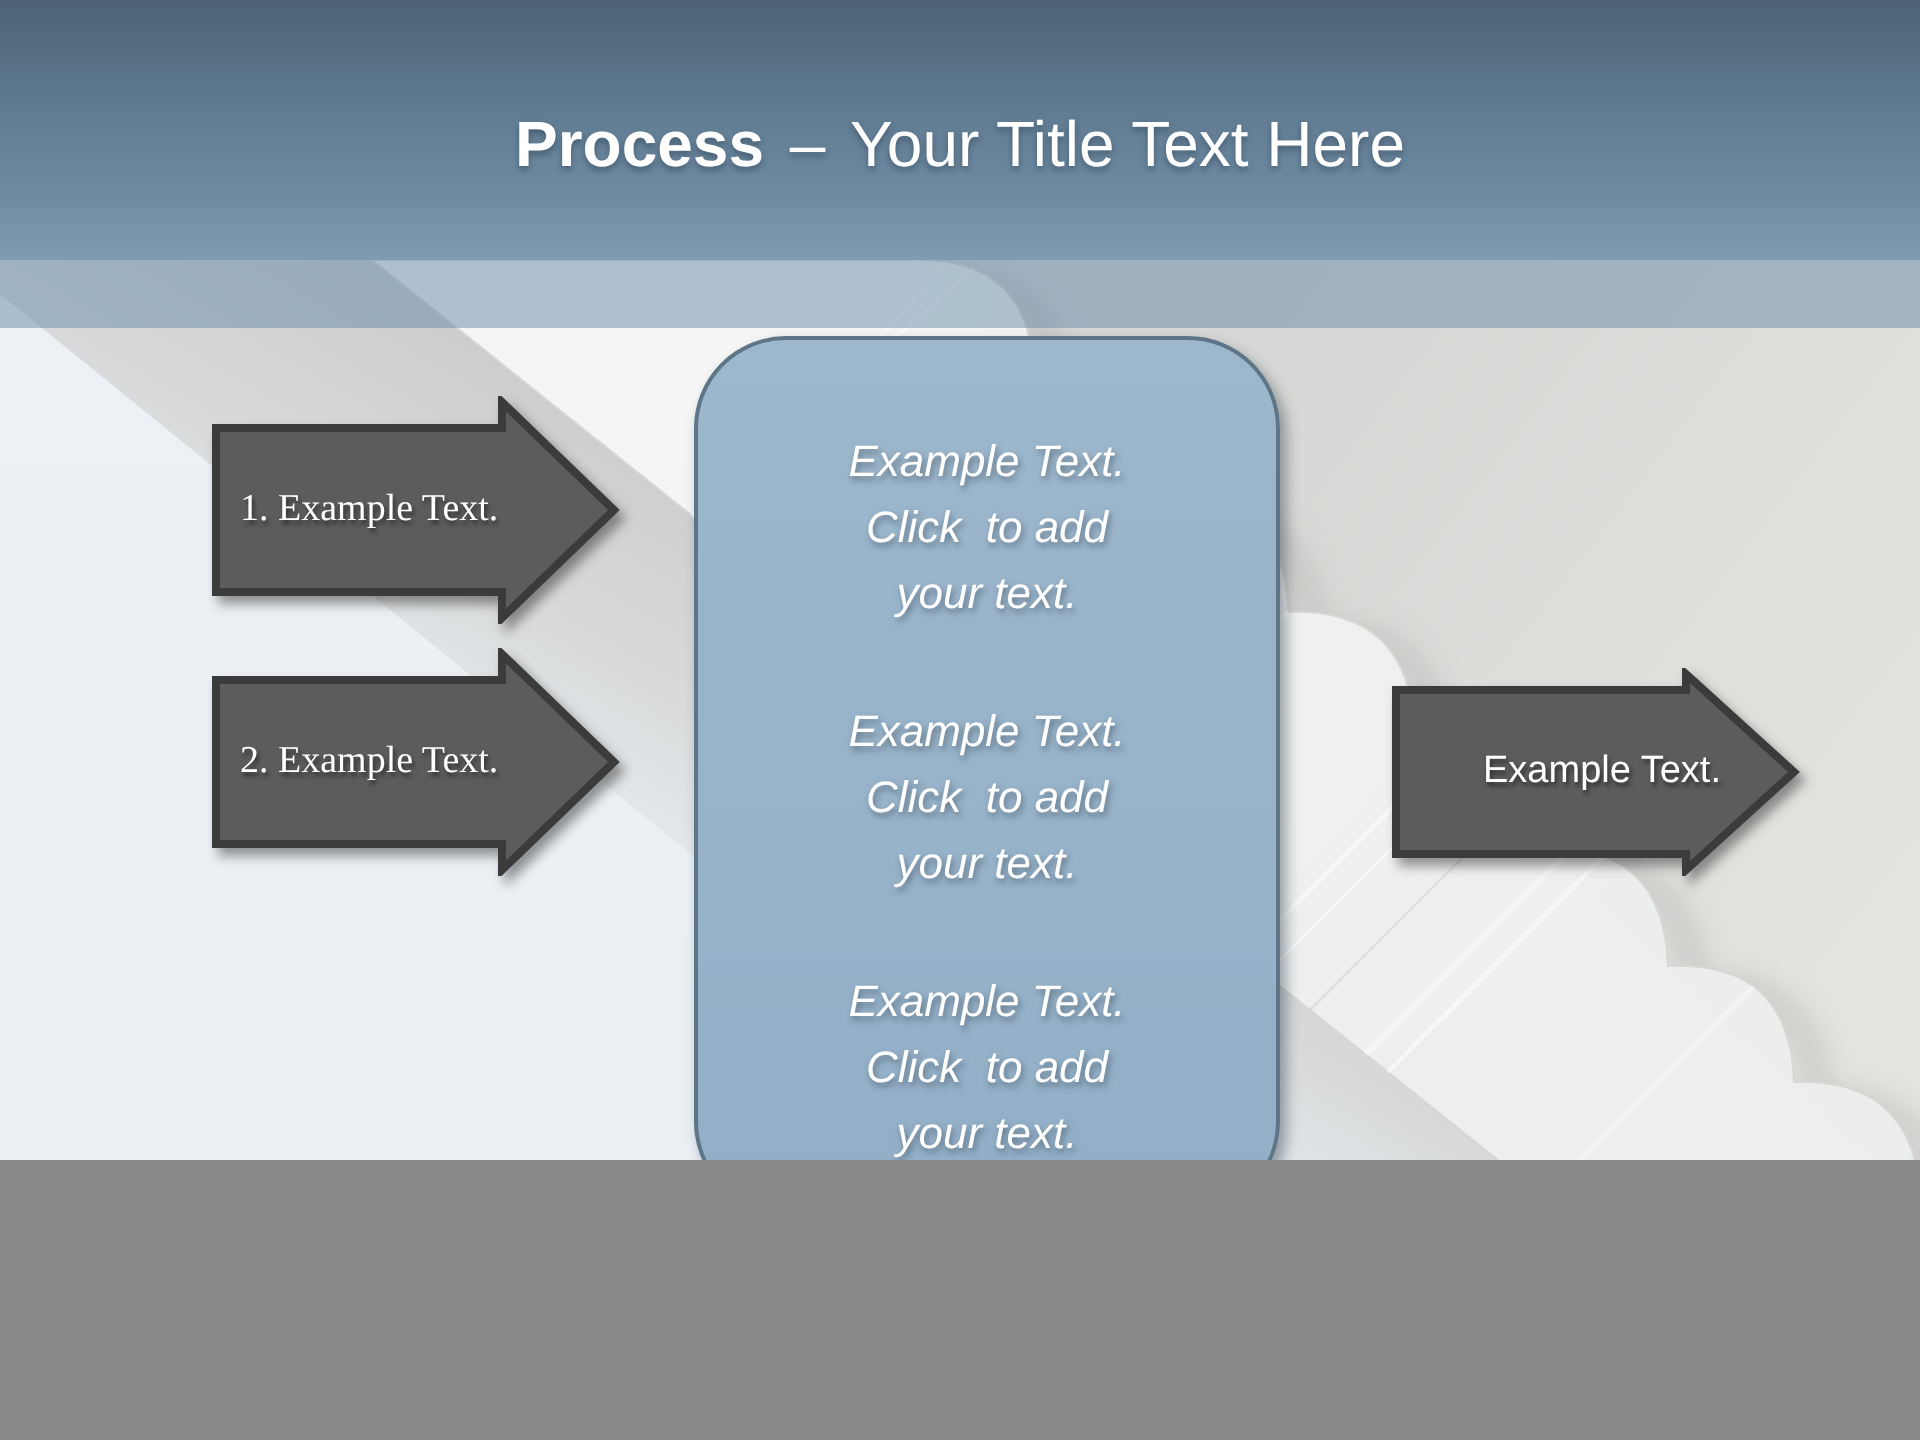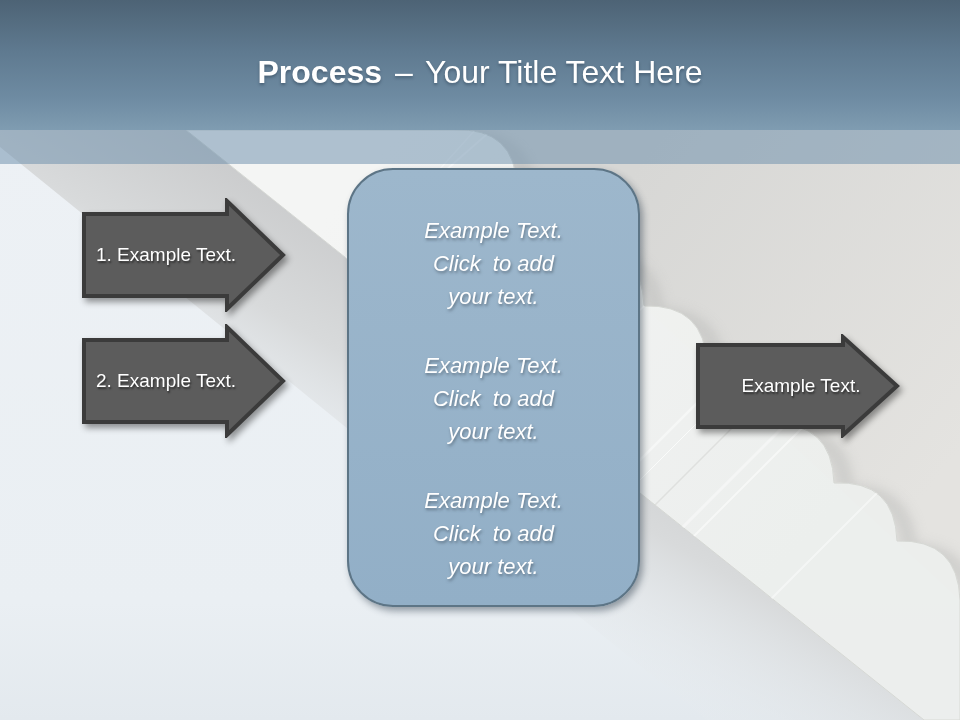--- a/index.html
+++ b/index.html
@@ -1,17 +1,17 @@
 <!DOCTYPE html>
 <html><head>
 <meta charset="utf-8">
 <style>
   html,body{margin:0;padding:0;background:#888;}
   .slide{
-    position:relative;width:960px;height:720px;overflow:hidden;
+    position:relative;width:960px;height:580px;overflow:hidden;
     font-family:"Liberation Sans",sans-serif;
     background:#15803d;
   }
   
   .header{
     position:absolute;left:0;top:0;width:960px;height:130px;
     background:linear-gradient(to bottom,#4d6375 0%,#5f7a90 40%,#6e8ba2 75%,#7f9cb1 100%);
     display:flex;align-items:center;justify-content:center;
     padding-top:14px;box-sizing:border-box;
   }
@@ -48,21 +48,21 @@
     text-align:center;font-style:italic;font-size:22px;line-height:33px;
     color:#ffffff;white-space:pre-wrap;
     text-shadow:1px 2px 3px rgba(60,75,88,.6);
   }
   
   .arrow{position:absolute;z-index:5;}
   .arrow svg{
     position:absolute;left:0;top:0;
     filter:drop-shadow(3px 4px 3px rgba(0,0,0,.4));
   }
-  .arrow-left{left:81px;width:206px;height:114px;}
+  .arrow-left{left:105px;width:206px;height:114px;font-family:Liberation Serif, serif;}
   .arrow-right{left:695px;top:334px;width:206px;height:104px;}
   .a1{top:198px;} .a2{top:324px;text-align:center;} .a3{top:448px;}
   .arrow-label{
     position:absolute;inset:0;display:flex;align-items:center;
     color:#ffffff;font-size:19px;
     text-shadow:1px 2px 2px rgba(0,0,0,.5);
     pointer-events:none;white-space:nowrap;
   }
   .arrow-left .arrow-label{padding-left:15px;}
   .arrow-right .arrow-label{justify-content:center;padding-left:6px;}

